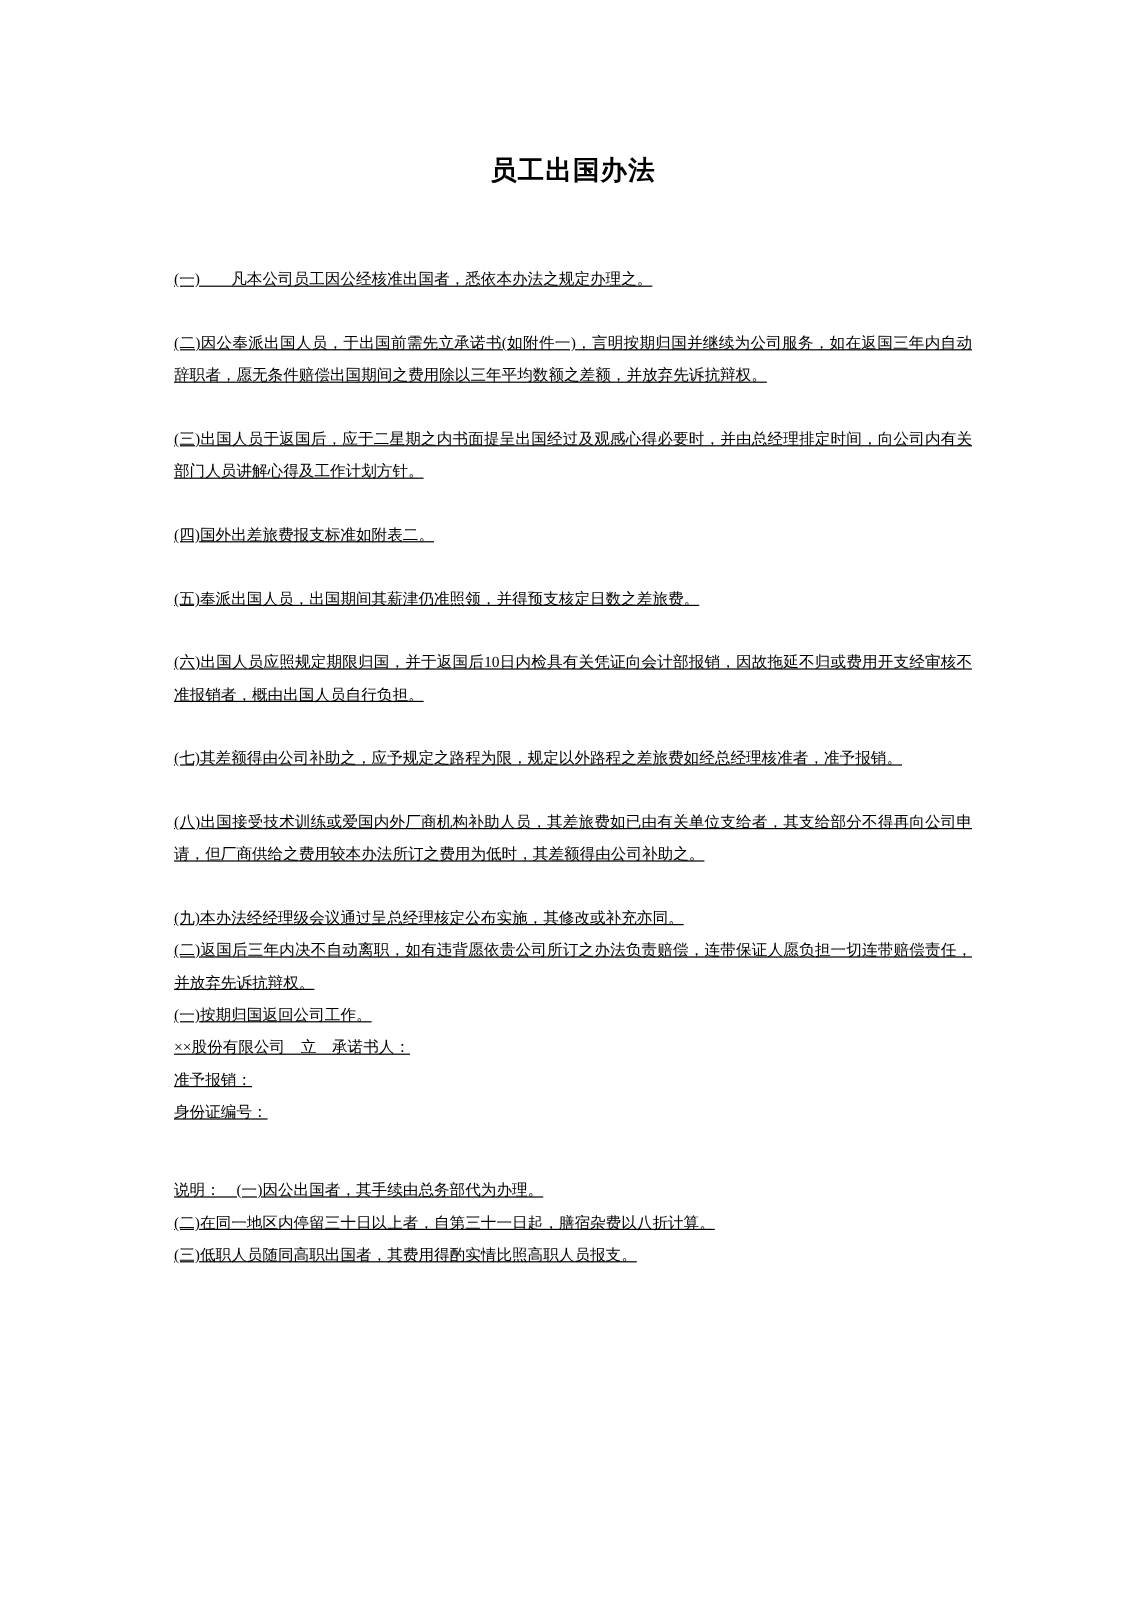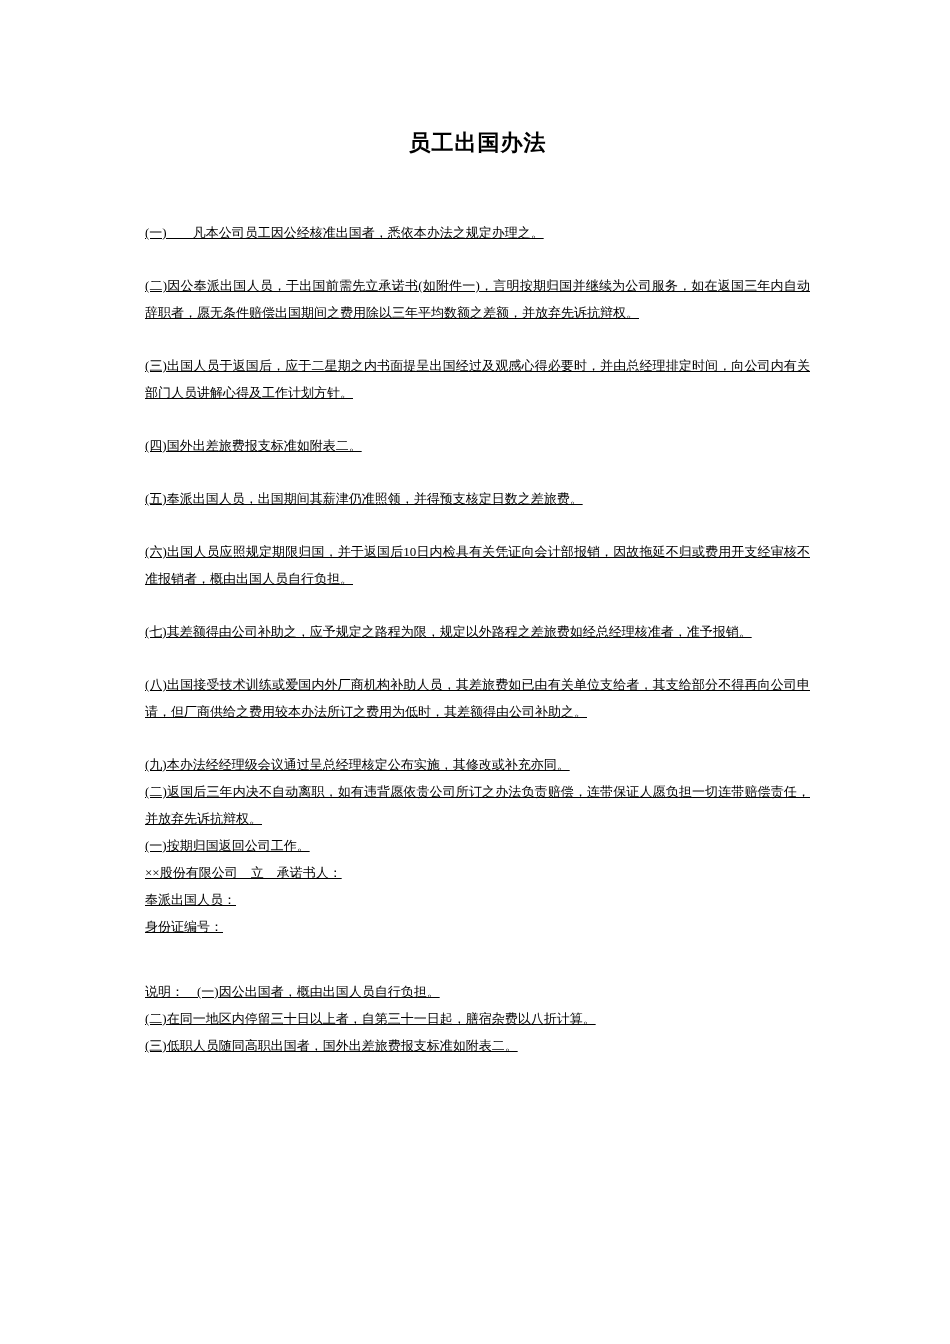--- a/index.html
+++ b/index.html
@@ -61,20 +61,20 @@
         <p class="para spaced">(三)出国人员于返国后，应于二星期之内书面提呈出国经过及观感心得必要时，并由总经理排定时间，向公司内有关部门人员讲解心得及工作计划方针。</p>
         <p class="para spaced">(四)国外出差旅费报支标准如附表二。</p>
         <p class="para spaced">(五)奉派出国人员，出国期间其薪津仍准照领，并得预支核定日数之差旅费。</p>
         <p class="para spaced">(六)出国人员应照规定期限归国，并于返国后10日内检具有关凭证向会计部报销，因故拖延不归或费用开支经审核不准报销者，概由出国人员自行负担。</p>
         <p class="para spaced">(七)其差额得由公司补助之，应予规定之路程为限，规定以外路程之差旅费如经总经理核准者，准予报销。</p>
         <p class="para spaced">(八)出国接受技术训练或爱国内外厂商机构补助人员，其差旅费如已由有关单位支给者，其支给部分不得再向公司申请，但厂商供给之费用较本办法所订之费用为低时，其差额得由公司补助之。</p>
         <p class="para">(九)本办法经经理级会议通过呈总经理核定公布实施，其修改或补充亦同。</p>
         <p class="para">(二)返国后三年内决不自动离职，如有违背愿依贵公司所订之办法负责赔偿，连带保证人愿负担一切连带赔偿责任，并放弃先诉抗辩权。</p>
         <p class="para">(一)按期归国返回公司工作。</p>
         <p class="para">××股份有限公司　立　承诺书人：</p>
-        <p class="para">奉派出国人员：</p>
+        <p class="para">准予报销：</p>
         <p class="para">身份证编号：</p>
-        <p class="para gap-before">说明：　(一)因公出国者，概由出国人员自行负担。</p>
+        <p class="para gap-before">说明：　(一)因公出国者，其手续由总务部代为办理。</p>
         <p class="para">(二)在同一地区内停留三十日以上者，自第三十一日起，膳宿杂费以八折计算。</p>
-        <p class="para">(三)低职人员随同高职出国者，国外出差旅费报支标准如附表二。</p>
+        <p class="para">(三)低职人员随同高职出国者，其费用得酌实情比照高职人员报支。</p>
       </div>
   </div>
 </div>
 
 </body></html>

